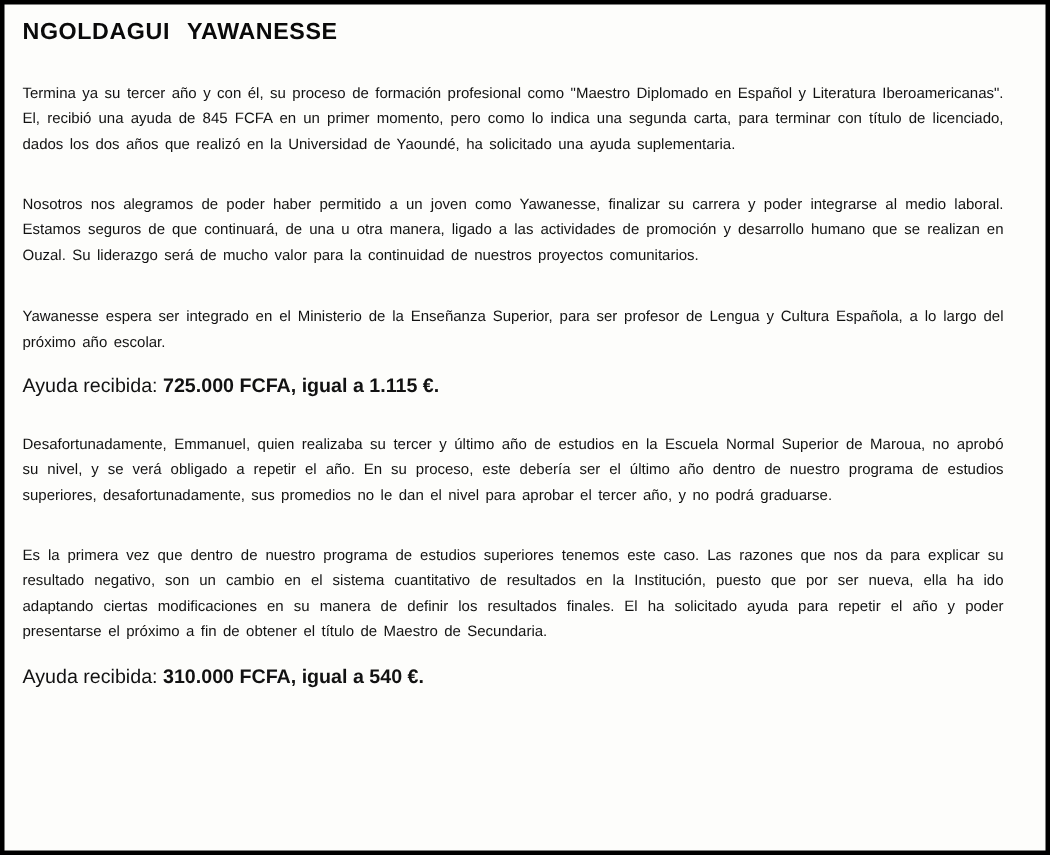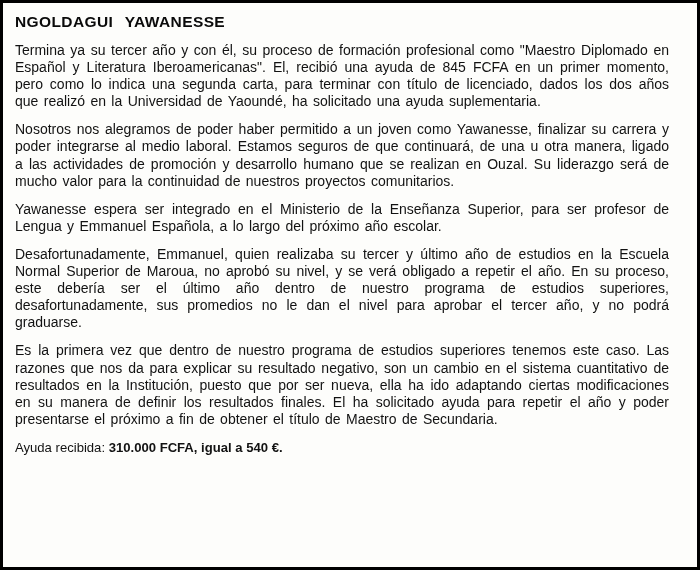--- a/index.html
+++ b/index.html
@@ -24,24 +24,24 @@
     font-weight: bold;
     letter-spacing: 0.4px;
     word-spacing: 7px;
     margin: 2px 0 0 0;
     color: #0a0a0a;
   }
   .section-heading.second {
     margin-top: 20px;
   }
   p.body-paragraph {
-    font-size: 14px;
+    font-size: 10px;
     line-height: 17.1px;
     text-align: justify;
-    margin: 11px 0 0 0;
+    margin: 23px 0 0 0;
     word-spacing: 1.5px;
   }
   p.aid-line {
     font-size: 13.1px;
     line-height: 17.1px;
     margin: 11px 0 0 0;
   }
   p.aid-line .aid-value {
     font-weight: bold;
   }
@@ -50,22 +50,23 @@
 <body>
 
 <div class="page">
 
   <h2 class="section-heading">NGOLDAGUI YAWANESSE</h2>
 
   <p class="body-paragraph">Termina ya su tercer año y con él, su proceso de formación profesional como "Maestro Diplomado en Español y Literatura Iberoamericanas". El, recibió una ayuda de 845 FCFA en un primer momento, pero como lo indica una segunda carta, para terminar con título de licenciado, dados los dos años que realizó en la Universidad de Yaoundé, ha solicitado una ayuda suplementaria.</p>
 
   <p class="body-paragraph">Nosotros nos alegramos de poder haber permitido a un joven como Yawanesse, finalizar su carrera y poder integrarse al medio laboral. Estamos seguros de que continuará, de una u otra manera, ligado a las actividades de promoción y desarrollo humano que se realizan en Ouzal. Su liderazgo será de mucho valor para la continuidad de nuestros proyectos comunitarios.</p>
 
-  <p class="body-paragraph">Yawanesse espera ser integrado en el Ministerio de la Enseñanza Superior, para ser profesor de Lengua y Emmanuel Española, a lo largo del próximo año escolar.</p>
+  <p class="body-paragraph">Yawanesse espera ser integrado en el Ministerio de la Enseñanza Superior, para ser profesor de Lengua y Cultura Española, a lo largo del próximo año escolar.</p>
 
+  <p class="aid-line"><span>Ayuda recibida:</span> <span class="aid-value">725.000 FCFA, igual a 1.115 €.</span></p>
 
 
   <p class="body-paragraph">Desafortunadamente, Emmanuel, quien realizaba su tercer y último año de estudios en la Escuela Normal Superior de Maroua, no aprobó su nivel, y se verá obligado a repetir el año. En su proceso, este debería ser el último año dentro de nuestro programa de estudios superiores, desafortunadamente, sus promedios no le dan el nivel para aprobar el tercer año, y no podrá graduarse.</p>
 
   <p class="body-paragraph">Es la primera vez que dentro de nuestro programa de estudios superiores tenemos este caso. Las razones que nos da para explicar su resultado negativo, son un cambio en el sistema cuantitativo de resultados en la Institución, puesto que por ser nueva, ella ha ido adaptando ciertas modificaciones en su manera de definir los resultados finales. El ha solicitado ayuda para repetir el año y poder presentarse el próximo a fin de obtener el título de Maestro de Secundaria.</p>
 
 
   <p class="aid-line"><span>Ayuda recibida:</span> <span class="aid-value">310.000 FCFA, igual a 540 €.</span></p>
 
 </div>

